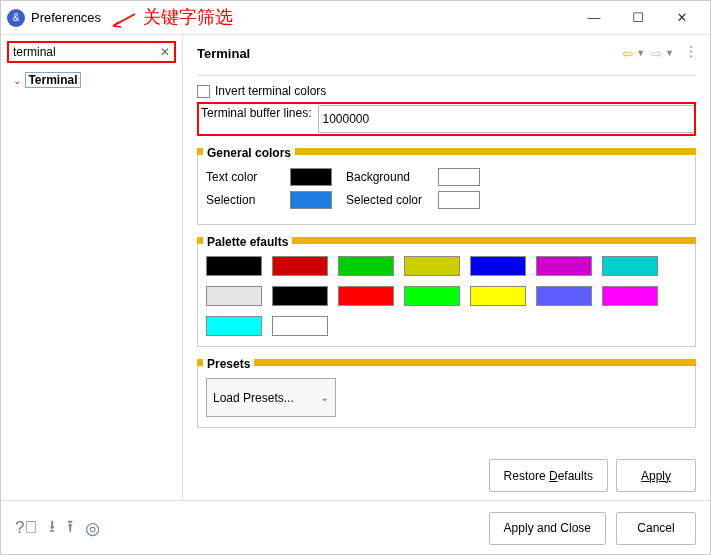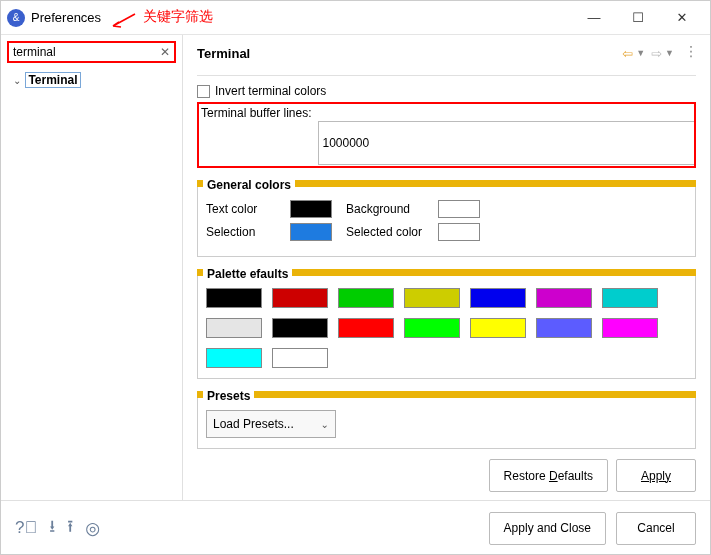--- a/index.html
+++ b/index.html
@@ -29,21 +29,21 @@
     color: #fff;
     display: flex; align-items: center; justify-content: center;
     font-size: 10px;
     margin-right: 6px;
   }
   .title-text { font-size: 13px; }
   .annotation {
     position: absolute;
     left: 110px; top: 3px;
     color: #ff0000;
-    font-size: 14px;
+    font-size: 18px;
     display: flex;
     align-items: center;
     gap: 4px;
   }
   .annotation svg { margin-top: 8px; }
   .win-controls {
     margin-left: auto;
     display: flex;
   }
   .win-btn {
@@ -138,24 +138,24 @@
     display: flex; align-items: flex-start;
     border: 2px solid #ff0000;
     padding: 0;
     margin-top: 4px;
   }
   .buffer-label { padding: 2px 6px 2px 2px; }
   .buffer-input {
     flex: 1;
     border: 1px solid #bbb;
     border-right: none;
-    padding: 14px 4px;
+    padding: 6px 4px;
     font-size: 12px;
     outline: none;
-    margin-top:17px; margin-bottom:1px;
+    margin-top:1px; margin-bottom:1px;
   }
   .group { margin-top: 12px; }
   .group-border {
     border: 1px solid #ccc;
     border-top: none;
     padding: 8px 8px 10px 8px;
     position: relative;
   }
   .group-title-wrap {
     position: relative;
@@ -180,21 +180,21 @@
   .palette-grid {
     display: flex; flex-wrap: wrap; gap: 10px;
     margin-top: 4px;
   }
   .pswatch {
     width: 56px; height: 20px;
     border: 1px solid #888;
   }
   .preset-select {
     width: 130px;
-    height: 28px;
+    height: 39px;
     border: 1px solid #aaa;
     background: #f8f8f8;
     padding: 0 6px;
     display: flex;
     align-items: center;
     justify-content: space-between;
     margin-top:4px;
   }
   .preset-caret { font-size: 10px; color: #555; }
   .bottom-right {

